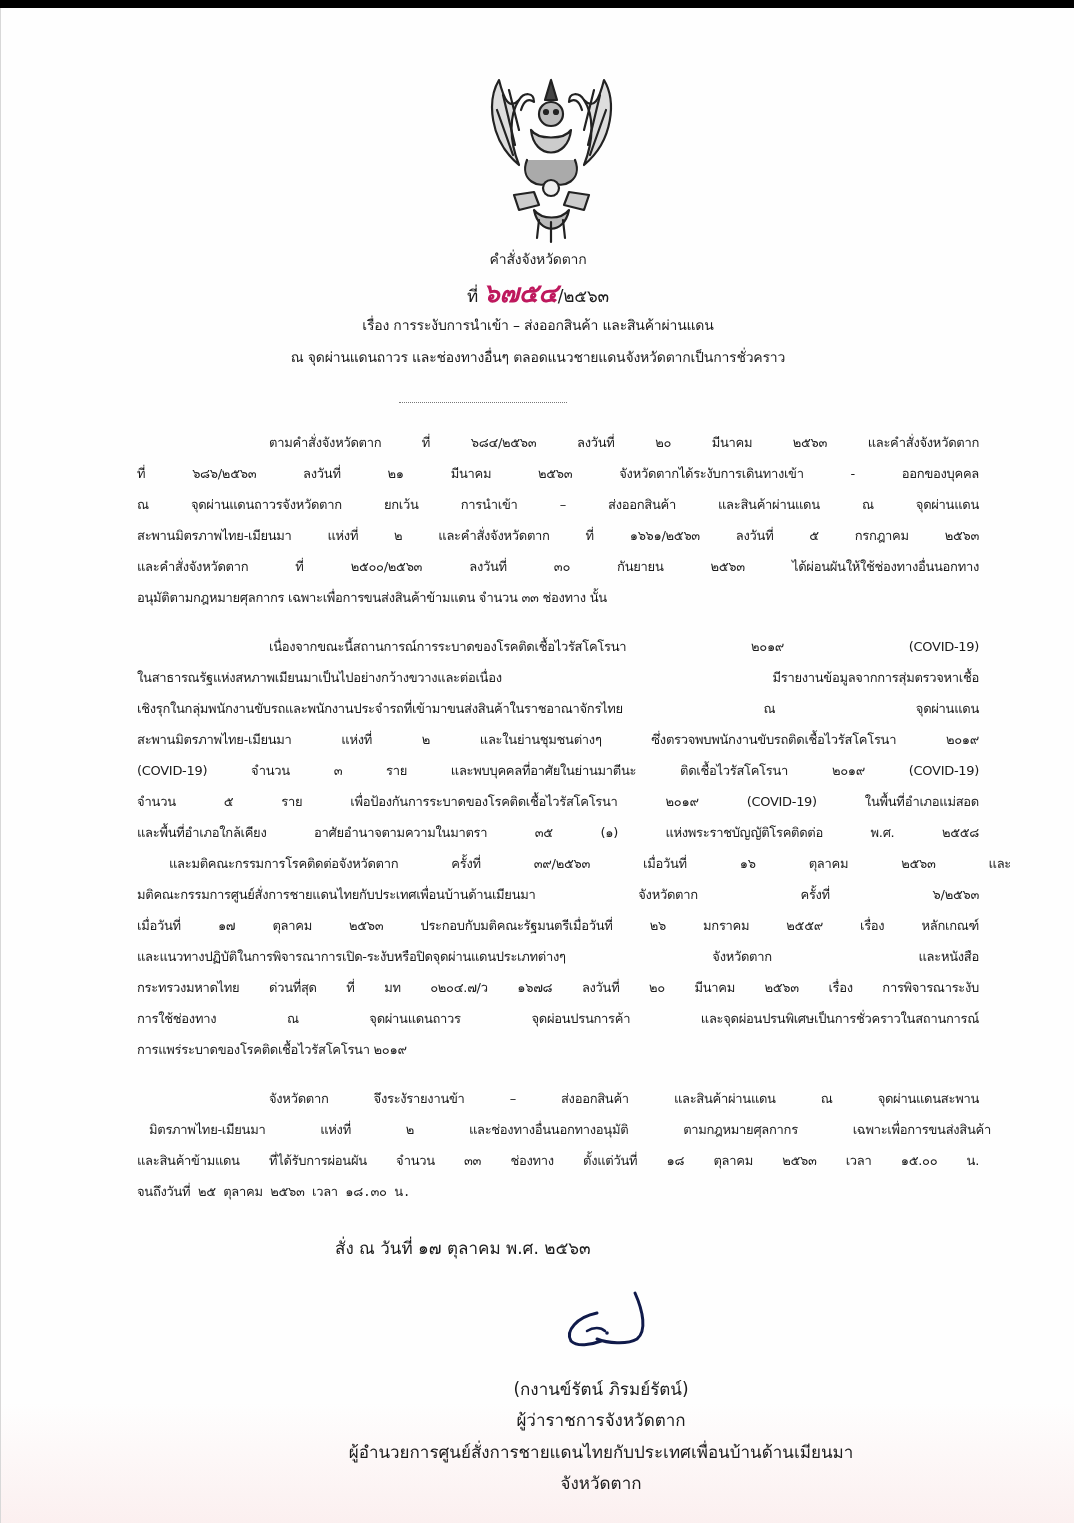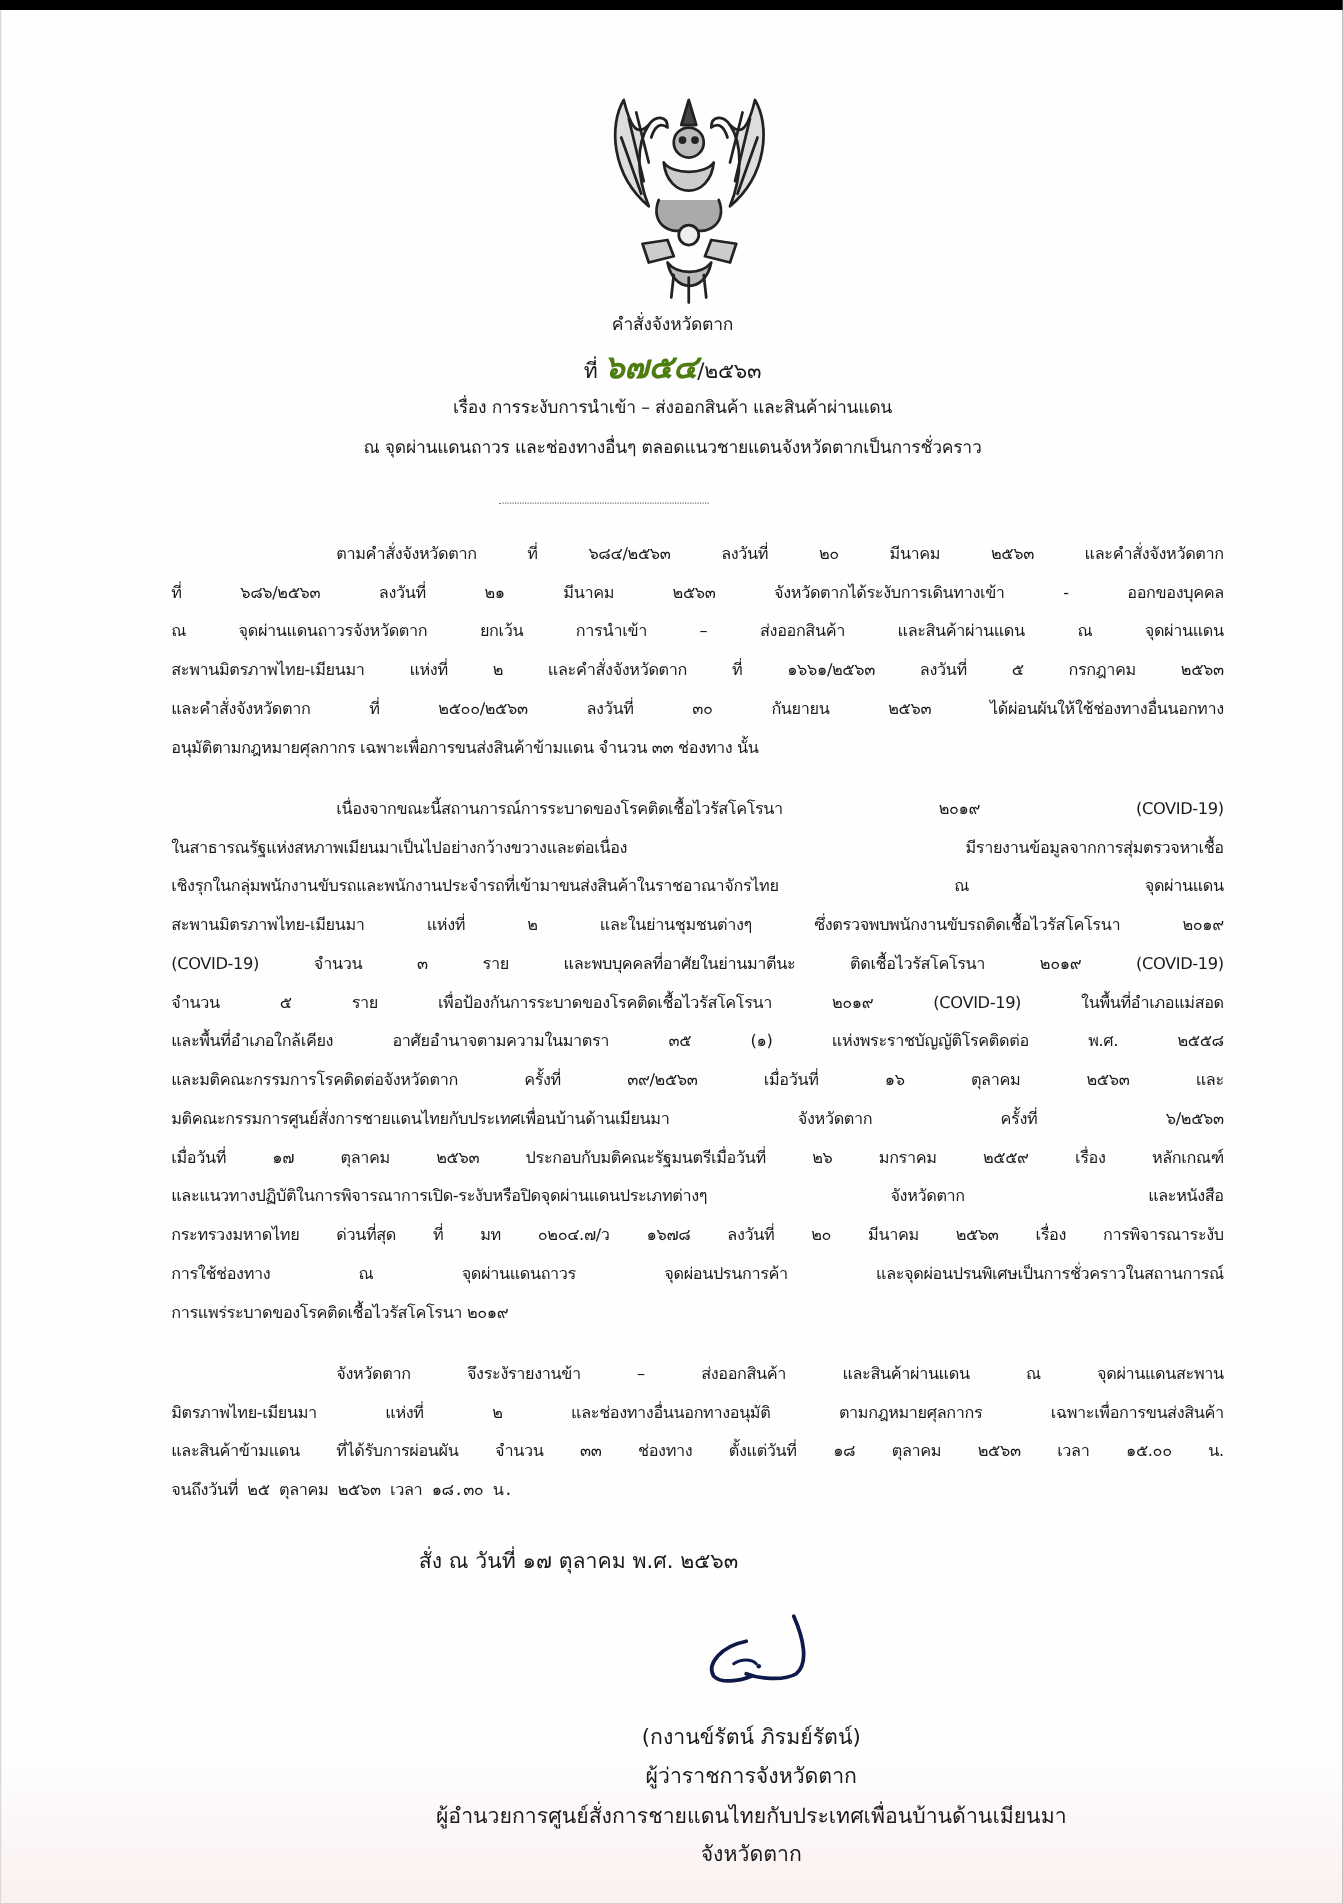--- a/index.html
+++ b/index.html
@@ -22,21 +22,21 @@
     position: absolute; left: 0; bottom: 0; width: 100%; height: 120px;
     background: linear-gradient(to top, rgba(248,222,222,0.45), rgba(255,255,255,0));
   }
   .emblem { position: absolute; left: 478px; top: 62px; width: 145px; height: 175px; }
   .center-line {
     position: absolute; left: 0; width: 1074px; text-align: center;
     font-size: 14px; white-space: nowrap; letter-spacing: -0.2px;
   }
   .order-no { font-size: 17px; }
   .order-no .hand {
-    color: #4d7c0f; font-weight: bold; font-size: 26px; font-style: italic;
+    color: #be185d; font-weight: bold; font-size: 26px; font-style: italic;
     font-family: "DejaVu Serif", serif;
   }
   .divider {
     position: absolute; left: 398px; top: 394px; width: 168px; height: 0;
     border-top: 1px dotted #777;
   }
   .para-line {
     position: absolute; left: 136px; width: 842px;
     font-size: 13px; white-space: nowrap; text-align: justify;
     text-align-last: justify; letter-spacing: -0.3px;
@@ -111,32 +111,32 @@
   </div>
 
   <div>
     <div class="para-line indent" style="top:628px;">เนื่องจากขณะนี้สถานการณ์การระบาดของโรคติดเชื้อไวรัสโคโรนา ๒๐๑๙ (COVID-19)</div>
     <div class="para-line" style="top:659px;">ในสาธารณรัฐแห่งสหภาพเมียนมาเป็นไปอย่างกว้างขวางและต่อเนื่อง มีรายงานข้อมูลจากการสุ่มตรวจหาเชื้อ</div>
     <div class="para-line" style="top:690px;">เชิงรุกในกลุ่มพนักงานขับรถและพนักงานประจำรถที่เข้ามาขนส่งสินค้าในราชอาณาจักรไทย ณ จุดผ่านแดน</div>
     <div class="para-line" style="top:721px;">สะพานมิตรภาพไทย-เมียนมา แห่งที่ ๒ และในย่านชุมชนต่างๆ ซึ่งตรวจพบพนักงานขับรถติดเชื้อไวรัสโคโรนา ๒๐๑๙</div>
     <div class="para-line" style="top:752px;">(COVID-19) จำนวน ๓ ราย และพบบุคคลที่อาศัยในย่านมาตีนะ ติดเชื้อไวรัสโคโรนา ๒๐๑๙ (COVID-19)</div>
     <div class="para-line" style="top:783px;">จำนวน ๕ ราย เพื่อป้องกันการระบาดของโรคติดเชื้อไวรัสโคโรนา ๒๐๑๙ (COVID-19) ในพื้นที่อำเภอแม่สอด</div>
     <div class="para-line" style="top:814px;">และพื้นที่อำเภอใกล้เคียง อาศัยอำนาจตามความในมาตรา ๓๕ (๑) แห่งพระราชบัญญัติโรคติดต่อ พ.ศ. ๒๕๕๘</div>
-    <div class="para-line" style="top:845px;">และมติคณะกรรมการโรคติดต่อจังหวัดตาก ครั้งที่ ๓๙/๒๕๖๓ เมื่อวันที่ ๑๖ ตุลาคม ๒๕๖๓ และ</div>
+    <div class="para-line" style="top:845px;margin-left:32px;">และมติคณะกรรมการโรคติดต่อจังหวัดตาก ครั้งที่ ๓๙/๒๕๖๓ เมื่อวันที่ ๑๖ ตุลาคม ๒๕๖๓ และ</div>
     <div class="para-line" style="top:876px;">มติคณะกรรมการศูนย์สั่งการชายแดนไทยกับประเทศเพื่อนบ้านด้านเมียนมา จังหวัดตาก ครั้งที่ ๖/๒๕๖๓</div>
     <div class="para-line" style="top:907px;">เมื่อวันที่ ๑๗ ตุลาคม ๒๕๖๓ ประกอบกับมติคณะรัฐมนตรีเมื่อวันที่ ๒๖ มกราคม ๒๕๕๙ เรื่อง หลักเกณฑ์</div>
     <div class="para-line" style="top:938px;">และแนวทางปฏิบัติในการพิจารณาการเปิด-ระงับหรือปิดจุดผ่านแดนประเภทต่างๆ จังหวัดตาก และหนังสือ</div>
     <div class="para-line" style="top:969px;">กระทรวงมหาดไทย ด่วนที่สุด ที่ มท ๐๒๐๔.๗/ว ๑๖๗๘ ลงวันที่ ๒๐ มีนาคม ๒๕๖๓  เรื่อง  การพิจารณาระงับ</div>
     <div class="para-line" style="top:1000px;">การใช้ช่องทาง ณ จุดผ่านแดนถาวร จุดผ่อนปรนการค้า และจุดผ่อนปรนพิเศษเป็นการชั่วคราวในสถานการณ์</div>
     <div class="para-line last" style="top:1031px;">การแพร่ระบาดของโรคติดเชื้อไวรัสโคโรนา ๒๐๑๙</div>
   </div>
 
   <div>
     <div class="para-line indent" style="top:1080px;">จังหวัดตาก จึงระงัรายงานข้า – ส่งออกสินค้า และสินค้าผ่านแดน ณ จุดผ่านแดนสะพาน</div>
-    <div class="para-line" style="top:1111px;">มิตรภาพไทย-เมียนมา แห่งที่ ๒ และช่องทางอื่นนอกทางอนุมัติ ตามกฎหมายศุลกากร เฉพาะเพื่อการขนส่งสินค้า</div>
+    <div class="para-line" style="top:1111px;margin-left:12px;">มิตรภาพไทย-เมียนมา แห่งที่ ๒ และช่องทางอื่นนอกทางอนุมัติ ตามกฎหมายศุลกากร เฉพาะเพื่อการขนส่งสินค้า</div>
     <div class="para-line" style="top:1142px;">และสินค้าข้ามแดน ที่ได้รับการผ่อนผัน จำนวน ๓๓ ช่องทาง ตั้งแต่วันที่ ๑๘ ตุลาคม ๒๕๖๓ เวลา ๑๕.๐๐ น.</div>
     <div class="para-line last" style="top:1173px;font-family:Liberation Mono, monospace;">จนถึงวันที่ ๒๕ ตุลาคม ๒๕๖๓ เวลา ๑๘.๓๐ น.</div>
   </div>
 
   <div class="sig-block" style="top:1226px; left:334px; width:400px; text-align:left;">สั่ง ณ วันที่ ๑๗ ตุลาคม พ.ศ. ๒๕๖๓</div>
 
   <svg class="signature" viewBox="0 0 90 60">
     <path d="M78 2 C 86 20, 90 40, 80 48 C 70 54, 50 52, 40 48" fill="none" stroke="#101a4a" stroke-width="3" stroke-linecap="round"></path>
     <path d="M40 22 C 20 26, 8 40, 14 50 C 20 56, 34 54, 44 50" fill="none" stroke="#101a4a" stroke-width="3" stroke-linecap="round"></path>
     <path d="M30 40 C 36 36, 44 36, 48 40" fill="none" stroke="#101a4a" stroke-width="2.5" stroke-linecap="round"></path>

